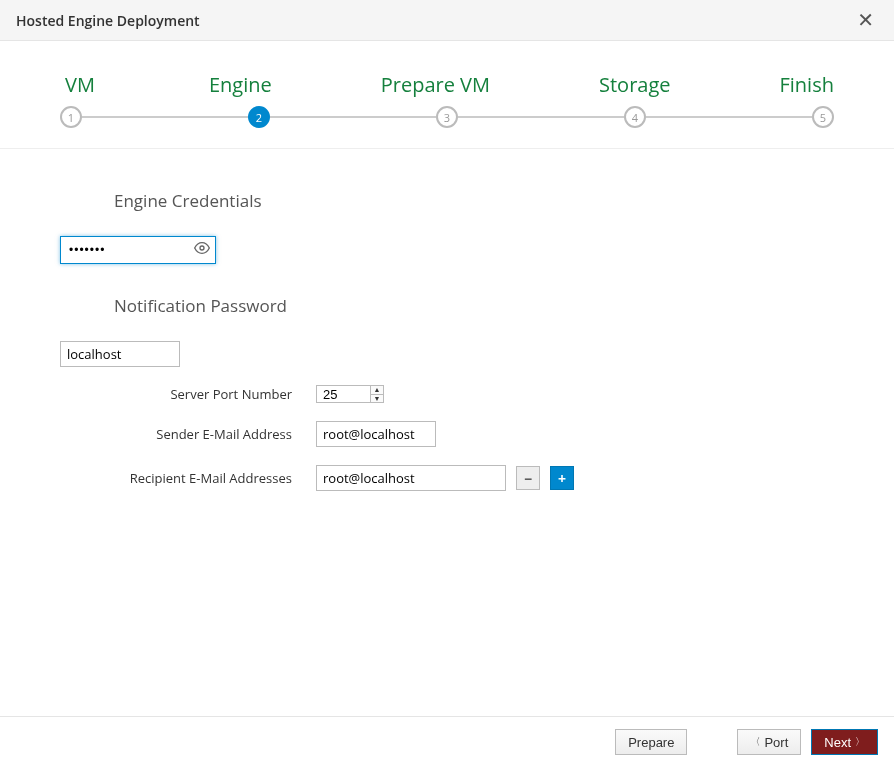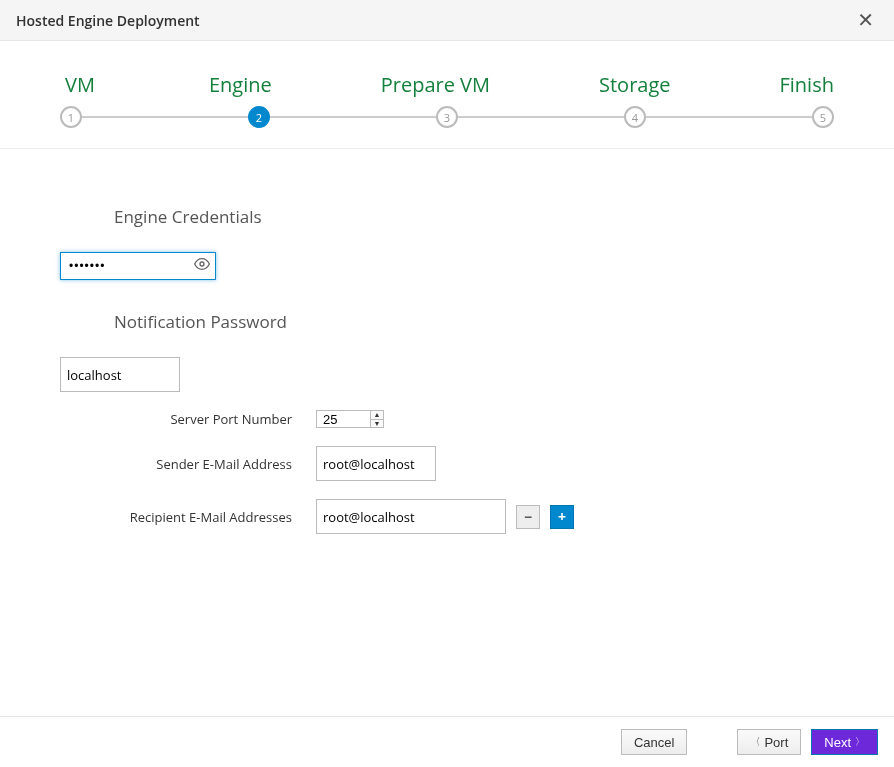--- a/index.html
+++ b/index.html
@@ -82,37 +82,37 @@
     z-index: 1;
   }
   .content {
     padding: 40px 60px 20px 60px;
   }
   .section-title {
     font-size: 17px;
     color: #555;
     font-weight: 400;
     margin-bottom: 24px;
-    margin-top: 16px;
+    margin-top: 0;
     padding-left: 54px;
   }
   .form-row {
     display: flex;
     align-items: center;
     margin-bottom: 18px;
   }
   .form-label {
     width: 256px;
     text-align: right;
     padding-right: 24px;
     font-size: 13px;
     color: #333;
   }
   .form-control {
-    height: 35px;
+    height: 26px;
     border: 1px solid #bbb;
     padding: 2px 6px;
     font-size: 13px;
     font-family: inherit;
   }
   .form-control.small { width: 120px; }
   .form-control.medium { width: 190px; }
   .password-wrap {
     position: relative;
     width: 156px;
@@ -199,21 +199,21 @@
     border: 1px solid #bbb;
     background: linear-gradient(#fafafa,#ededed);
     font-size: 13px;
     cursor: pointer;
     display: flex;
     align-items: center;
     gap: 4px;
     color: #333;
   }
   .btn.primary {
-    background: #6d28d9;
+    background: #7f1d1d;
     border-color: #0077b3;
     color: #fff;
   }
   .chevron { font-size: 10px; }
   .spacer-between { width: 30px; }
 </style>
 </head>
 <body>
 
 <div class="header">
@@ -290,21 +290,21 @@
       <div class="icon-btn plus">
         <span>+</span>
       </div>
     </div>
   </div>
 
 </div>
 
 <div class="footer">
   <button class="btn">
-    <span>Cancel</span>
+    <span>Prepare</span>
   </button>
   <div class="spacer-between"></div>
   <button class="btn">
     <span class="chevron">〈</span>
     <span>Port</span>
   </button>
   <button class="btn primary">
     <span>Next</span>
     <span class="chevron">〉</span>
   </button>

